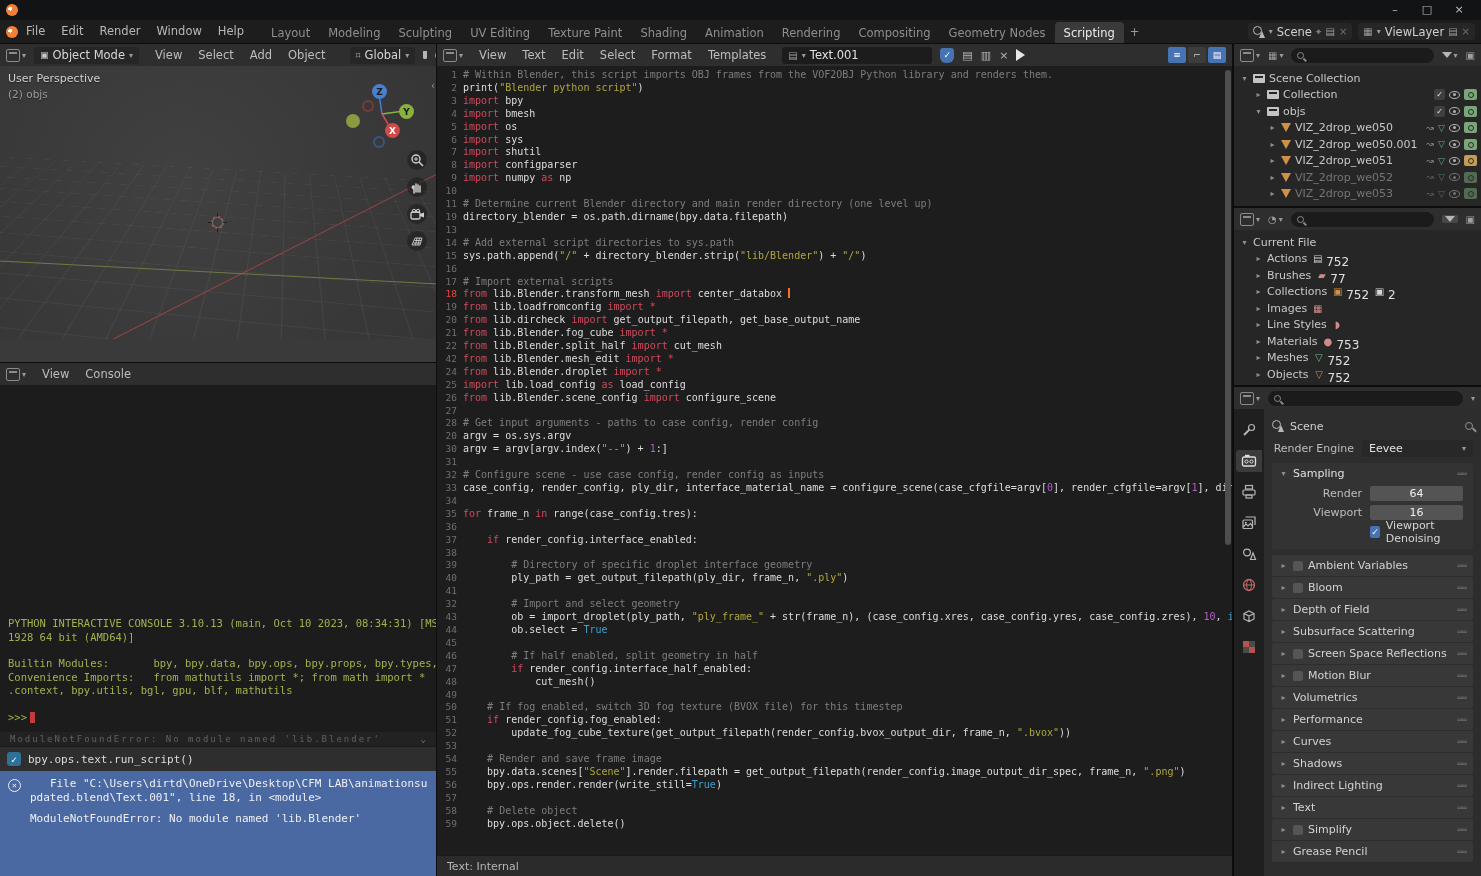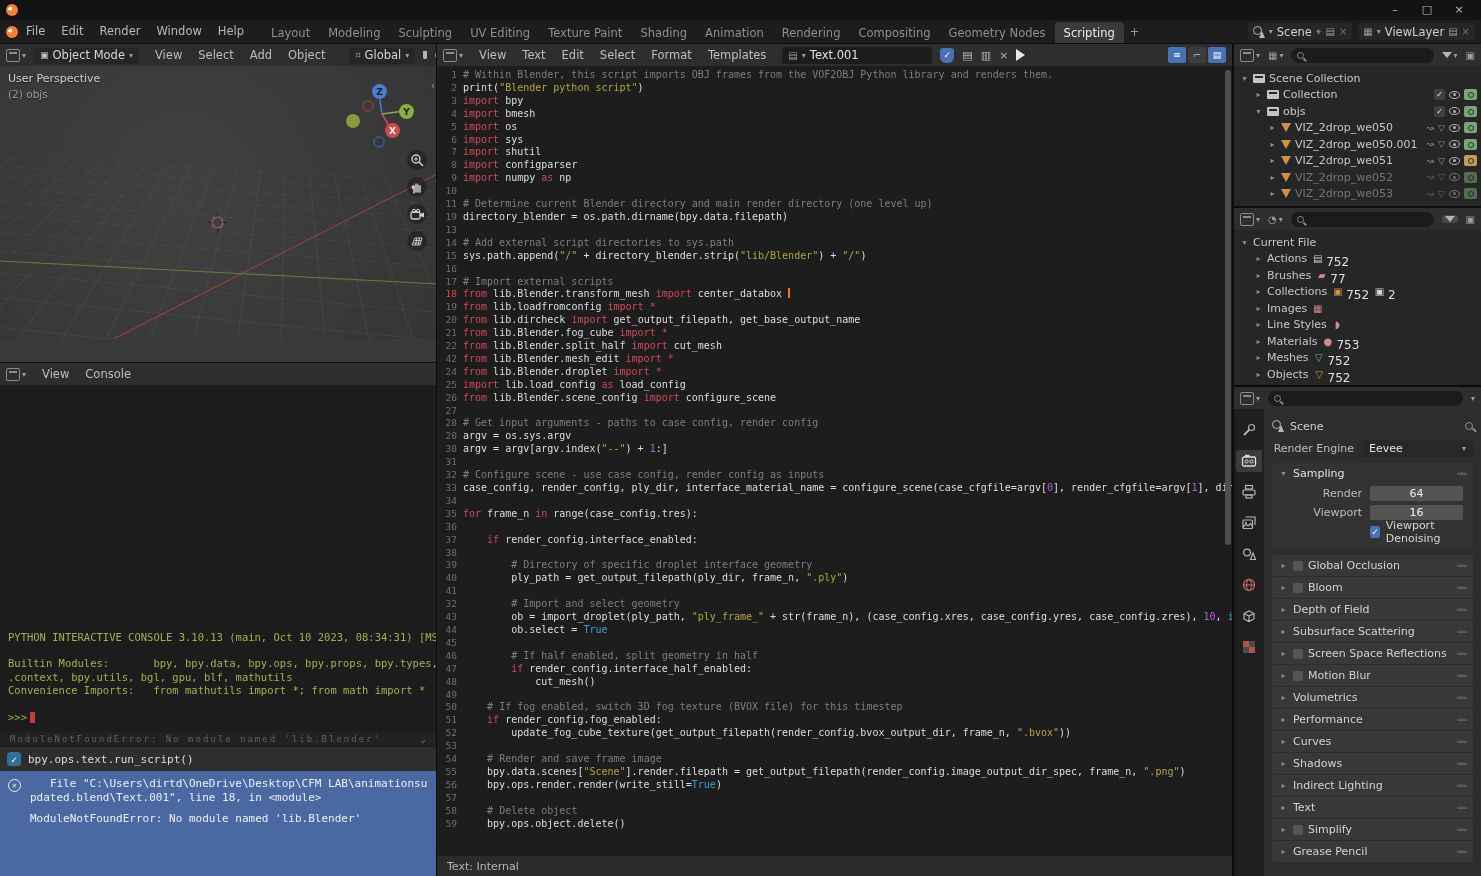--- a/index.html
+++ b/index.html
@@ -286,24 +286,25 @@
         <span class="chev">▾</span>
       </span>
     <div style="display:flex">
         <span class="menu-item">View</span>
         <span class="menu-item">Console</span>
       </div>
   </div>
   <div class="con-scroll">
     <div id="console-lines">
         <div class="con-line">PYTHON INTERACTIVE CONSOLE 3.10.13 (main, Oct 10 2023, 08:34:31) [MSC v.</div>
+        <div class="con-line">1928 64 bit (AMD64)]</div>
         <div class="con-line">&nbsp;</div>
         <div class="con-line">Builtin Modules:       bpy, bpy.data, bpy.ops, bpy.props, bpy.types, bpy</div>
+        <div class="con-line">Convenience Imports:   from mathutils import *; from math import *</div>
         <div class="con-line">.context, bpy.utils, bgl, gpu, blf, mathutils</div>
-        <div class="con-line">Convenience Imports:   from mathutils import *; from math import *</div>
       </div>
     <div class="prompt-row"><span>&gt;&gt;&gt;</span><span class="concursor"></span></div>
     <div style="height:8px"></div>
   </div>
   <div class="collapsed-report">
     <span>ModuleNotFoundError: No module named 'lib.Blender'</span>
     <span class="chevd">⌄</span>
   </div>
   <div class="ok-row">
     <span class="ok-ico">✓</span>
@@ -697,21 +698,21 @@
         </div>
         <div class="chkrow">
           <span class="bluechk">✓</span>
           <span>Viewport Denoising</span>
         </div>
       </div>
       <div id="prop-panels">
           <div class="prop-panel">
             <span class="disc">▸</span>
             <span class="pchk"></span>
-            <span>Global Occlusion</span>
+            <span>Ambient Variables</span>
             <span class="drag">══</span>
           </div>
           <div class="prop-panel">
             <span class="disc">▸</span>
             <span class="pchk"></span>
             <span>Bloom</span>
             <span class="drag">══</span>
           </div>
           <div class="prop-panel">
             <span class="disc">▸</span>

